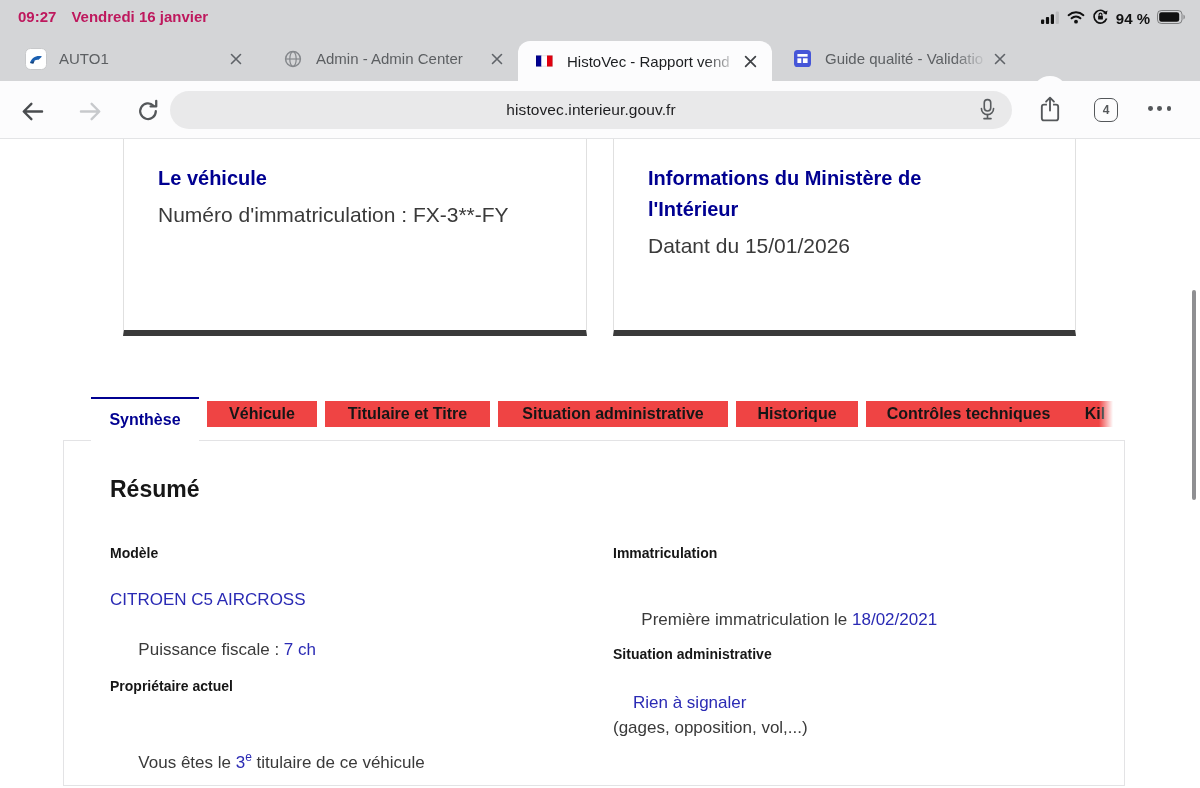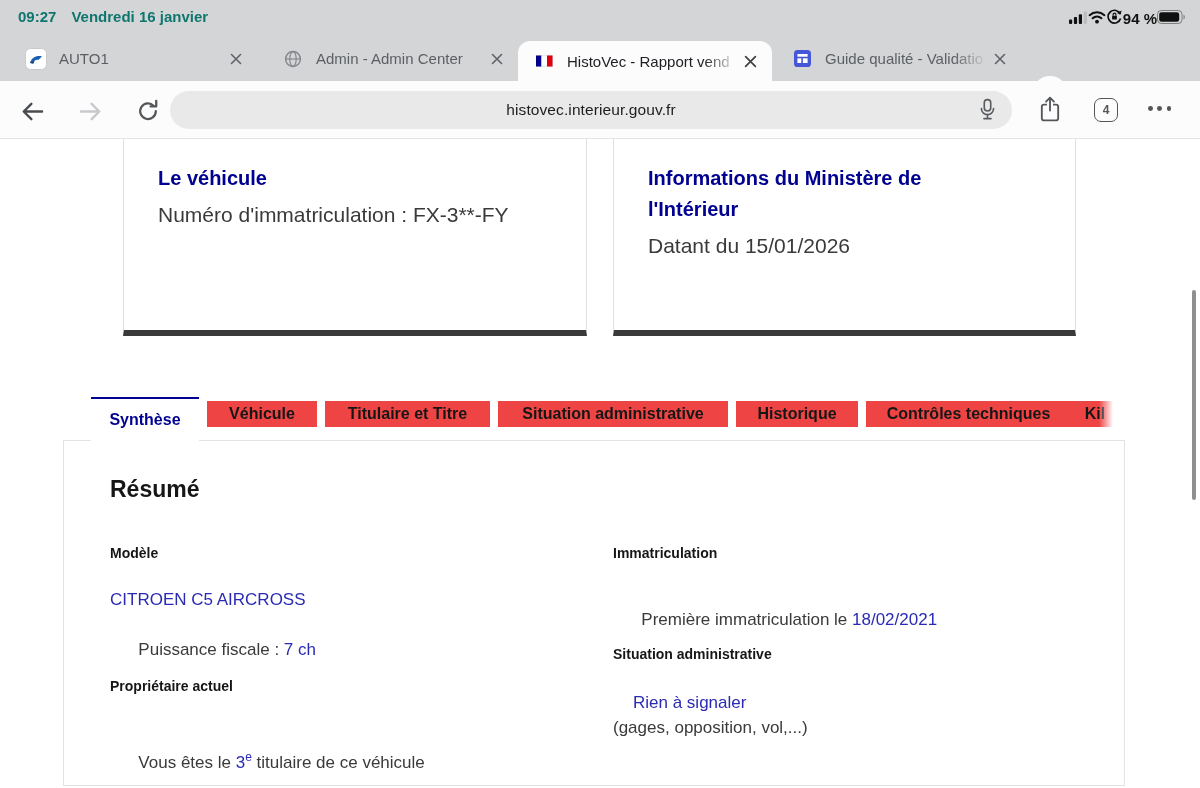--- a/index.html
+++ b/index.html
@@ -2,23 +2,23 @@
 <html><head>
 <meta charset="utf-8">
 <style>
   html,body{margin:0;padding:0;}
   body{width:1200px;height:788px;font-family:"Liberation Sans",sans-serif;-webkit-font-smoothing:antialiased;}
   .screen{position:relative;width:1200px;height:788px;background:#fff;overflow:hidden;}
 
   
   .chrome-top{position:absolute;top:0;left:0;width:1200px;height:81px;background:#d4d5d7;}
   .statusbar{position:absolute;top:0;left:0;right:0;height:36px;}
-  .status-left{position:absolute;left:18px;top:8px;display:flex;gap:15px;font-size:15px;font-weight:700;color:#0f766e;}
+  .status-left{position:absolute;left:18px;top:8px;display:flex;gap:15px;font-size:15px;font-weight:700;color:#be185d;}
   .status-left .date{font-weight:600;}
-  .status-right{position:absolute;right:14px;top:8px;display:flex;align-items:center;color:#101010;}
+  .status-right{position:absolute;right:14px;top:8px;display:flex;align-items:center;gap:7px;color:#101010;}
   .pct{font-size:15px;font-weight:600;color:#111;}
 
   
   .tabstrip{position:absolute;top:36px;left:0;right:0;height:45px;}
   .btab{position:absolute;top:0;height:45px;display:flex;align-items:center;box-sizing:border-box;}
   .btab .fav{flex:0 0 auto;display:flex;align-items:center;justify-content:center;width:24px;}
   .btab-title{flex:1;margin-left:11px;font-size:15px;color:#5c5f62;white-space:nowrap;overflow:hidden;position:relative;}
   .btab-close{flex:0 0 auto;display:flex;align-items:center;justify-content:center;width:24px;height:24px;cursor:pointer;}
   .btab--active{top:5px;height:40px;background:#fcfcfd;border-radius:12px 12px 0 0;padding:0 10px 0 14px;z-index:2;}
   .btab--active .btab-title{color:#1c1e21;font-weight:500;}

